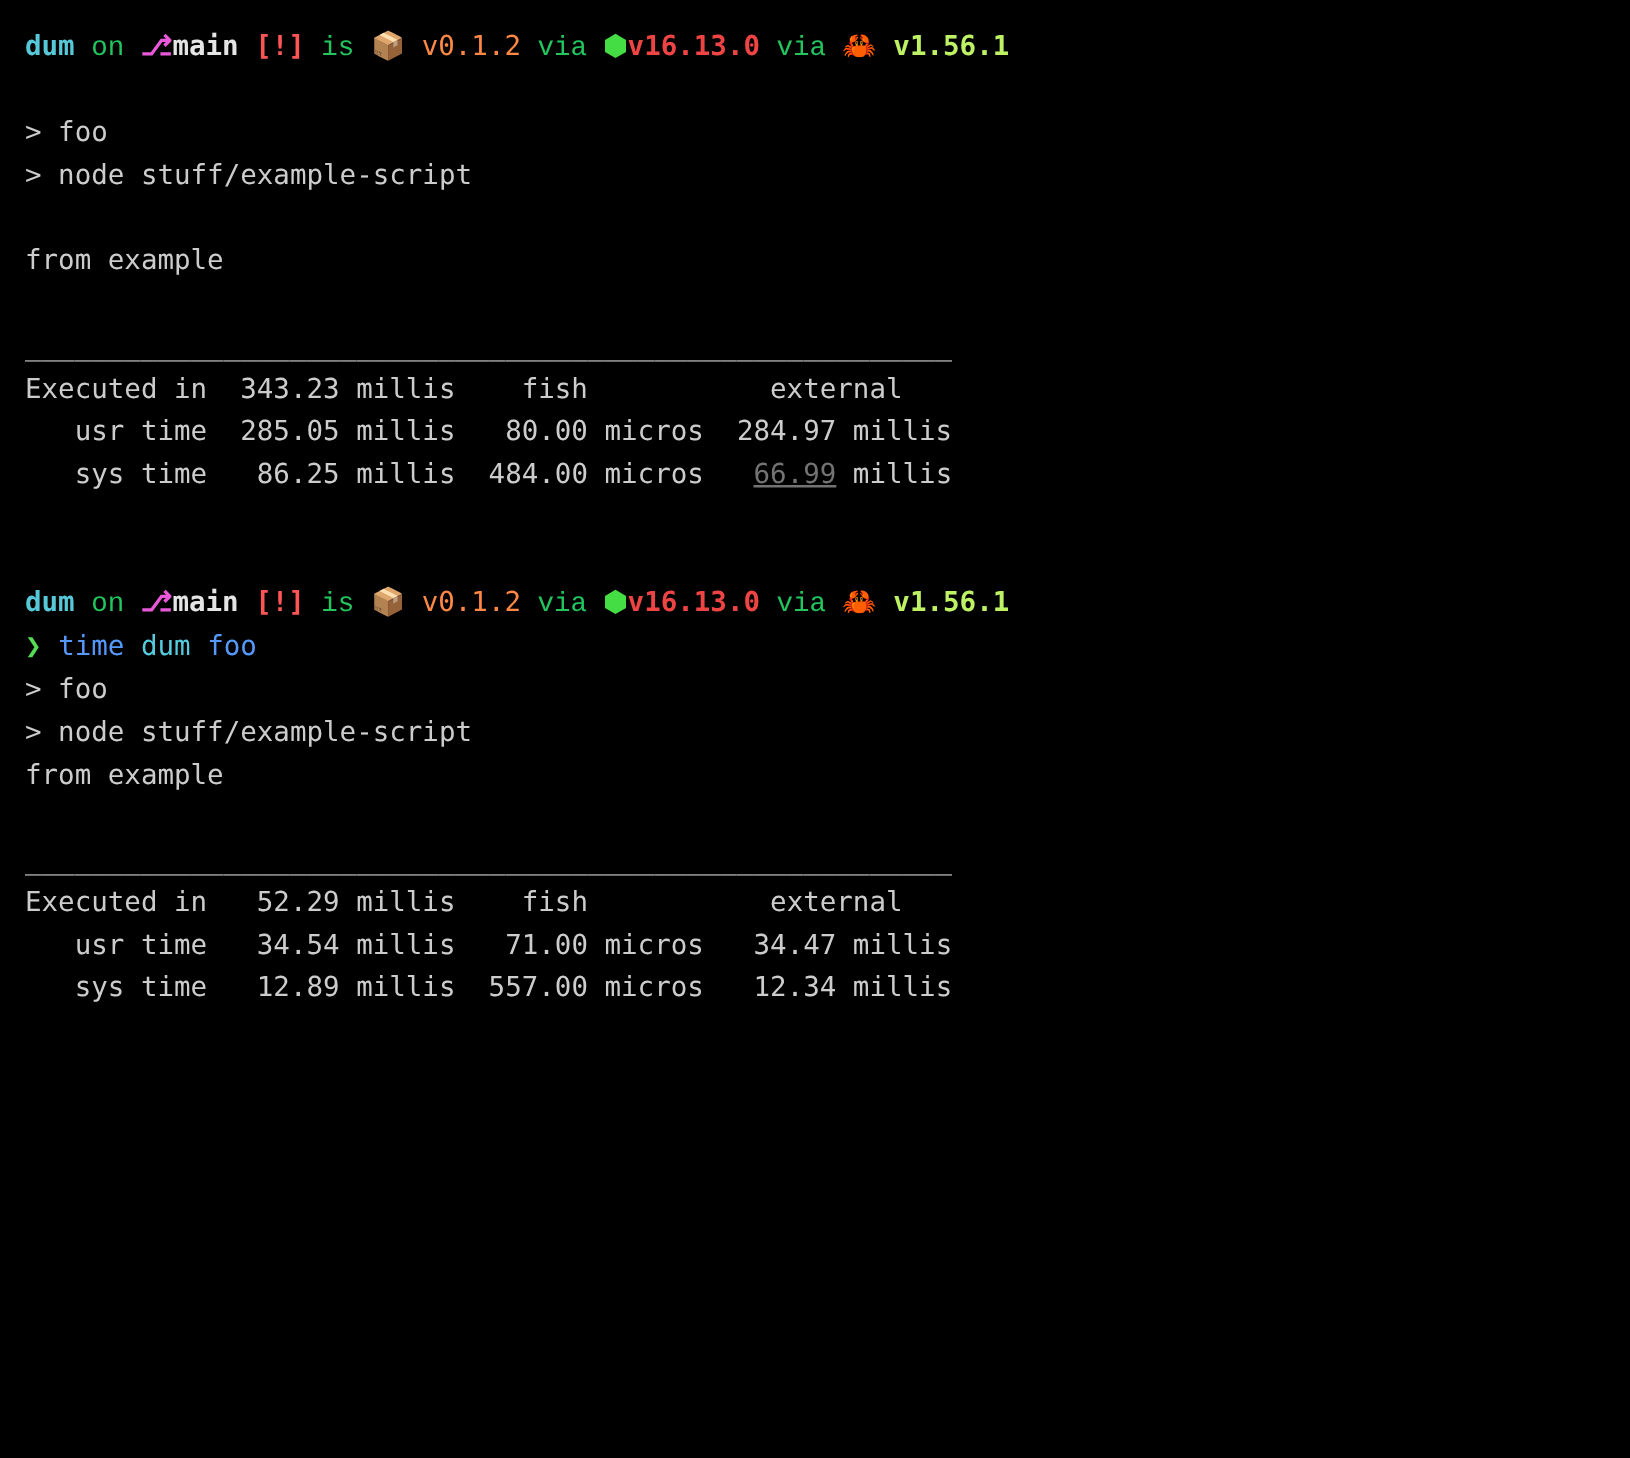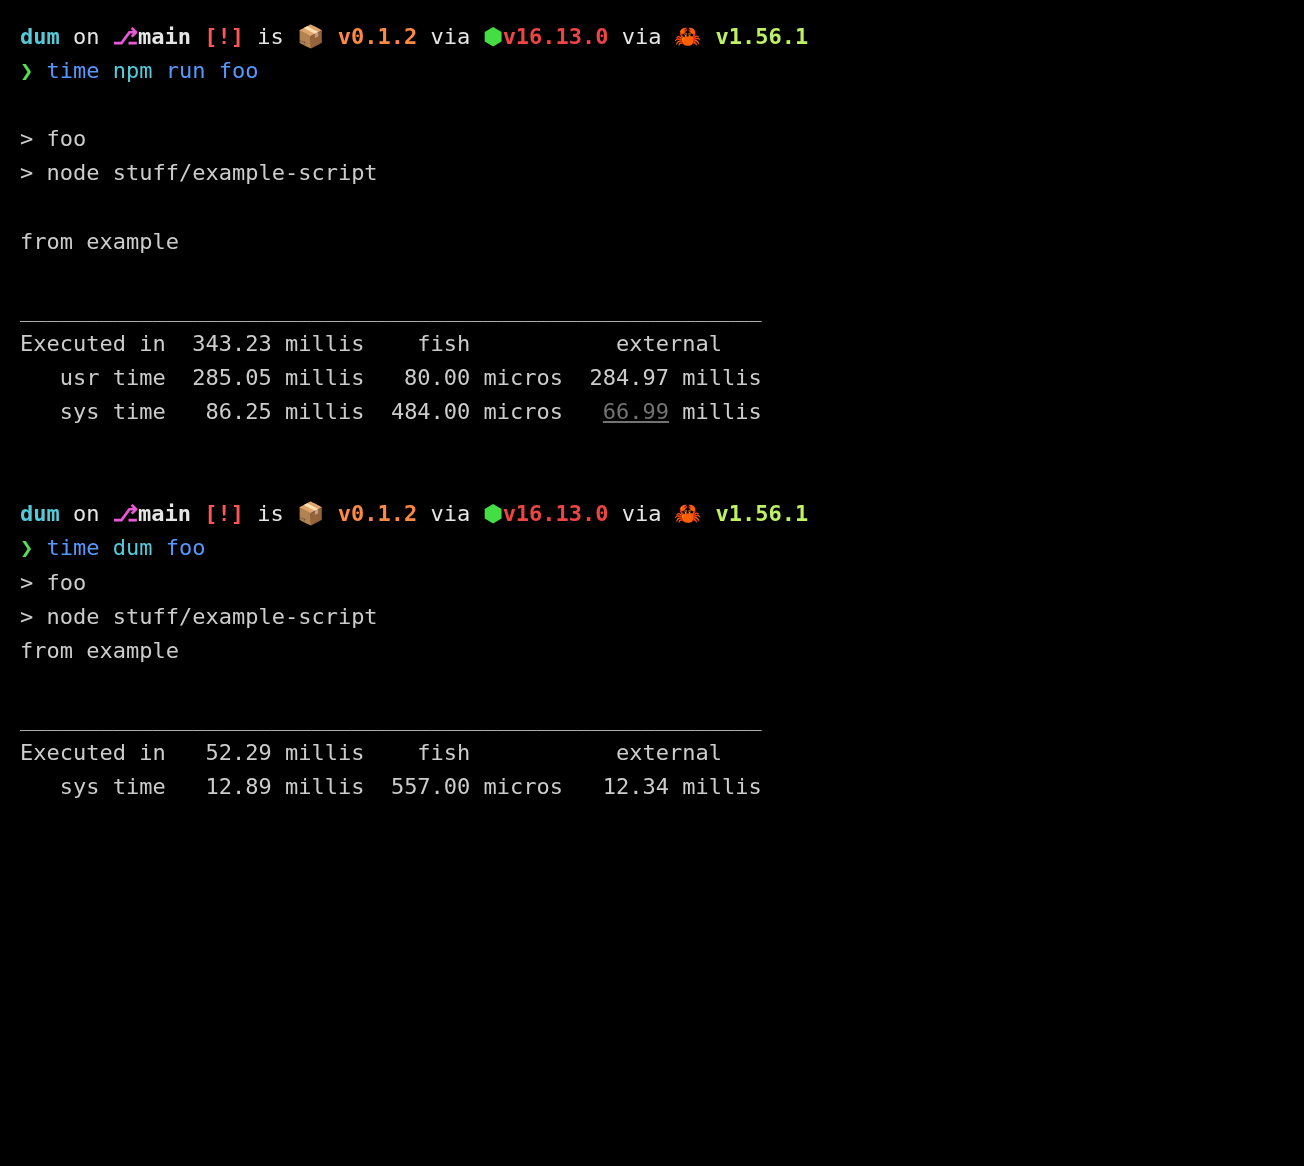--- a/index.html
+++ b/index.html
@@ -15,47 +15,46 @@
       line-height: 1.55;
       padding: 20px;
       width: 1304px;
       height: 1166px;
       overflow: hidden;
     }
     .line {
       white-space: pre;
     }
     .cyan-bold { color: #56c8d8; font-weight: bold; }
-    .white { color: #e5e5e5; }
+    .white { color: #22c55e; font-family: Liberation Mono, monospace; }
     .magenta-box {
       color: #e858d8;
       font-weight: bold;
     }
     .magenta-bold { color: #e5e5e5; font-weight: bold; }
     .red-bold { color: #ff5555; font-weight: bold; }
-    .orange-bold { color: #ff8844; font-weight: bold; }
+    .orange-bold { color: #ff8844; font-weight: normal; }
     .green-box { color: #44dd44; font-weight: bold; }
     .green-bold { color: #ef4444; font-weight: bold; }
     .salmon-bold { color: #bef264; font-weight: bold; }
     .green-prompt { color: #55dd55; font-weight: bold; }
     .blue-cmd { color: #5599ff; }
     .cyan-cmd { color: #55ccdd; }
     .gray { color: #cccccc; }
     .blue-link { color: #737373; text-decoration: underline; }
     .spacer { height: 1.55em; }
     .emoji { font-family: 'Apple Color Emoji','Segoe UI Emoji',sans-serif; }
   </style>
 </head>
 <body>
 
 <div>
 
   <div class="line"><span class="cyan-bold">dum</span><span class="white"> on </span><span class="magenta-box">⎇</span><span class="magenta-bold">main</span><span class="red-bold"> [!]</span><span class="white"> is </span><span class="emoji">📦</span><span class="orange-bold"> v0.1.2</span><span class="white"> via </span><span class="green-box">⬢</span><span class="green-bold">v16.13.0</span><span class="white"> via </span><span class="emoji">🦀</span><span class="salmon-bold"> v1.56.1</span></div>
 
-  <div class="line"><span class="green-prompt">❯ </span><span class="blue-cmd">time</span><span class="cyan-cmd"> npm</span><span class="blue-cmd"> run</span><span class="blue-cmd"> foo</span></div>
 
   <div class="spacer"></div>
 
   <div class="line gray">&gt; foo</div>
   <div class="line gray">&gt; node stuff/example-script</div>
 
   <div class="spacer"></div>
 
   <div class="line gray">from example</div>
 
@@ -74,15 +73,16 @@
   <div class="line"><span class="green-prompt">❯ </span><span class="blue-cmd">time</span><span class="cyan-cmd"> dum</span><span class="blue-cmd"> foo</span></div>
 
   <div class="line gray">&gt; foo</div>
   <div class="line gray">&gt; node stuff/example-script</div>
   <div class="line gray">from example</div>
 
   <div class="spacer"></div>
 
   <div class="line gray">________________________________________________________</div>
   <div class="line gray"><span>Executed in   </span><span>52.29 millis</span><span>    fish           </span><span>external</span></div>
+  <div class="line gray"><span>   usr time   </span><span>34.54 millis</span><span>   71.00 micros   </span><span>34.47 millis</span></div>
   <div class="line gray"><span>   sys time   </span><span>12.89 millis</span><span>  557.00 micros   </span><span>12.34 millis</span></div>
 
 </div>
 
 </body></html>

